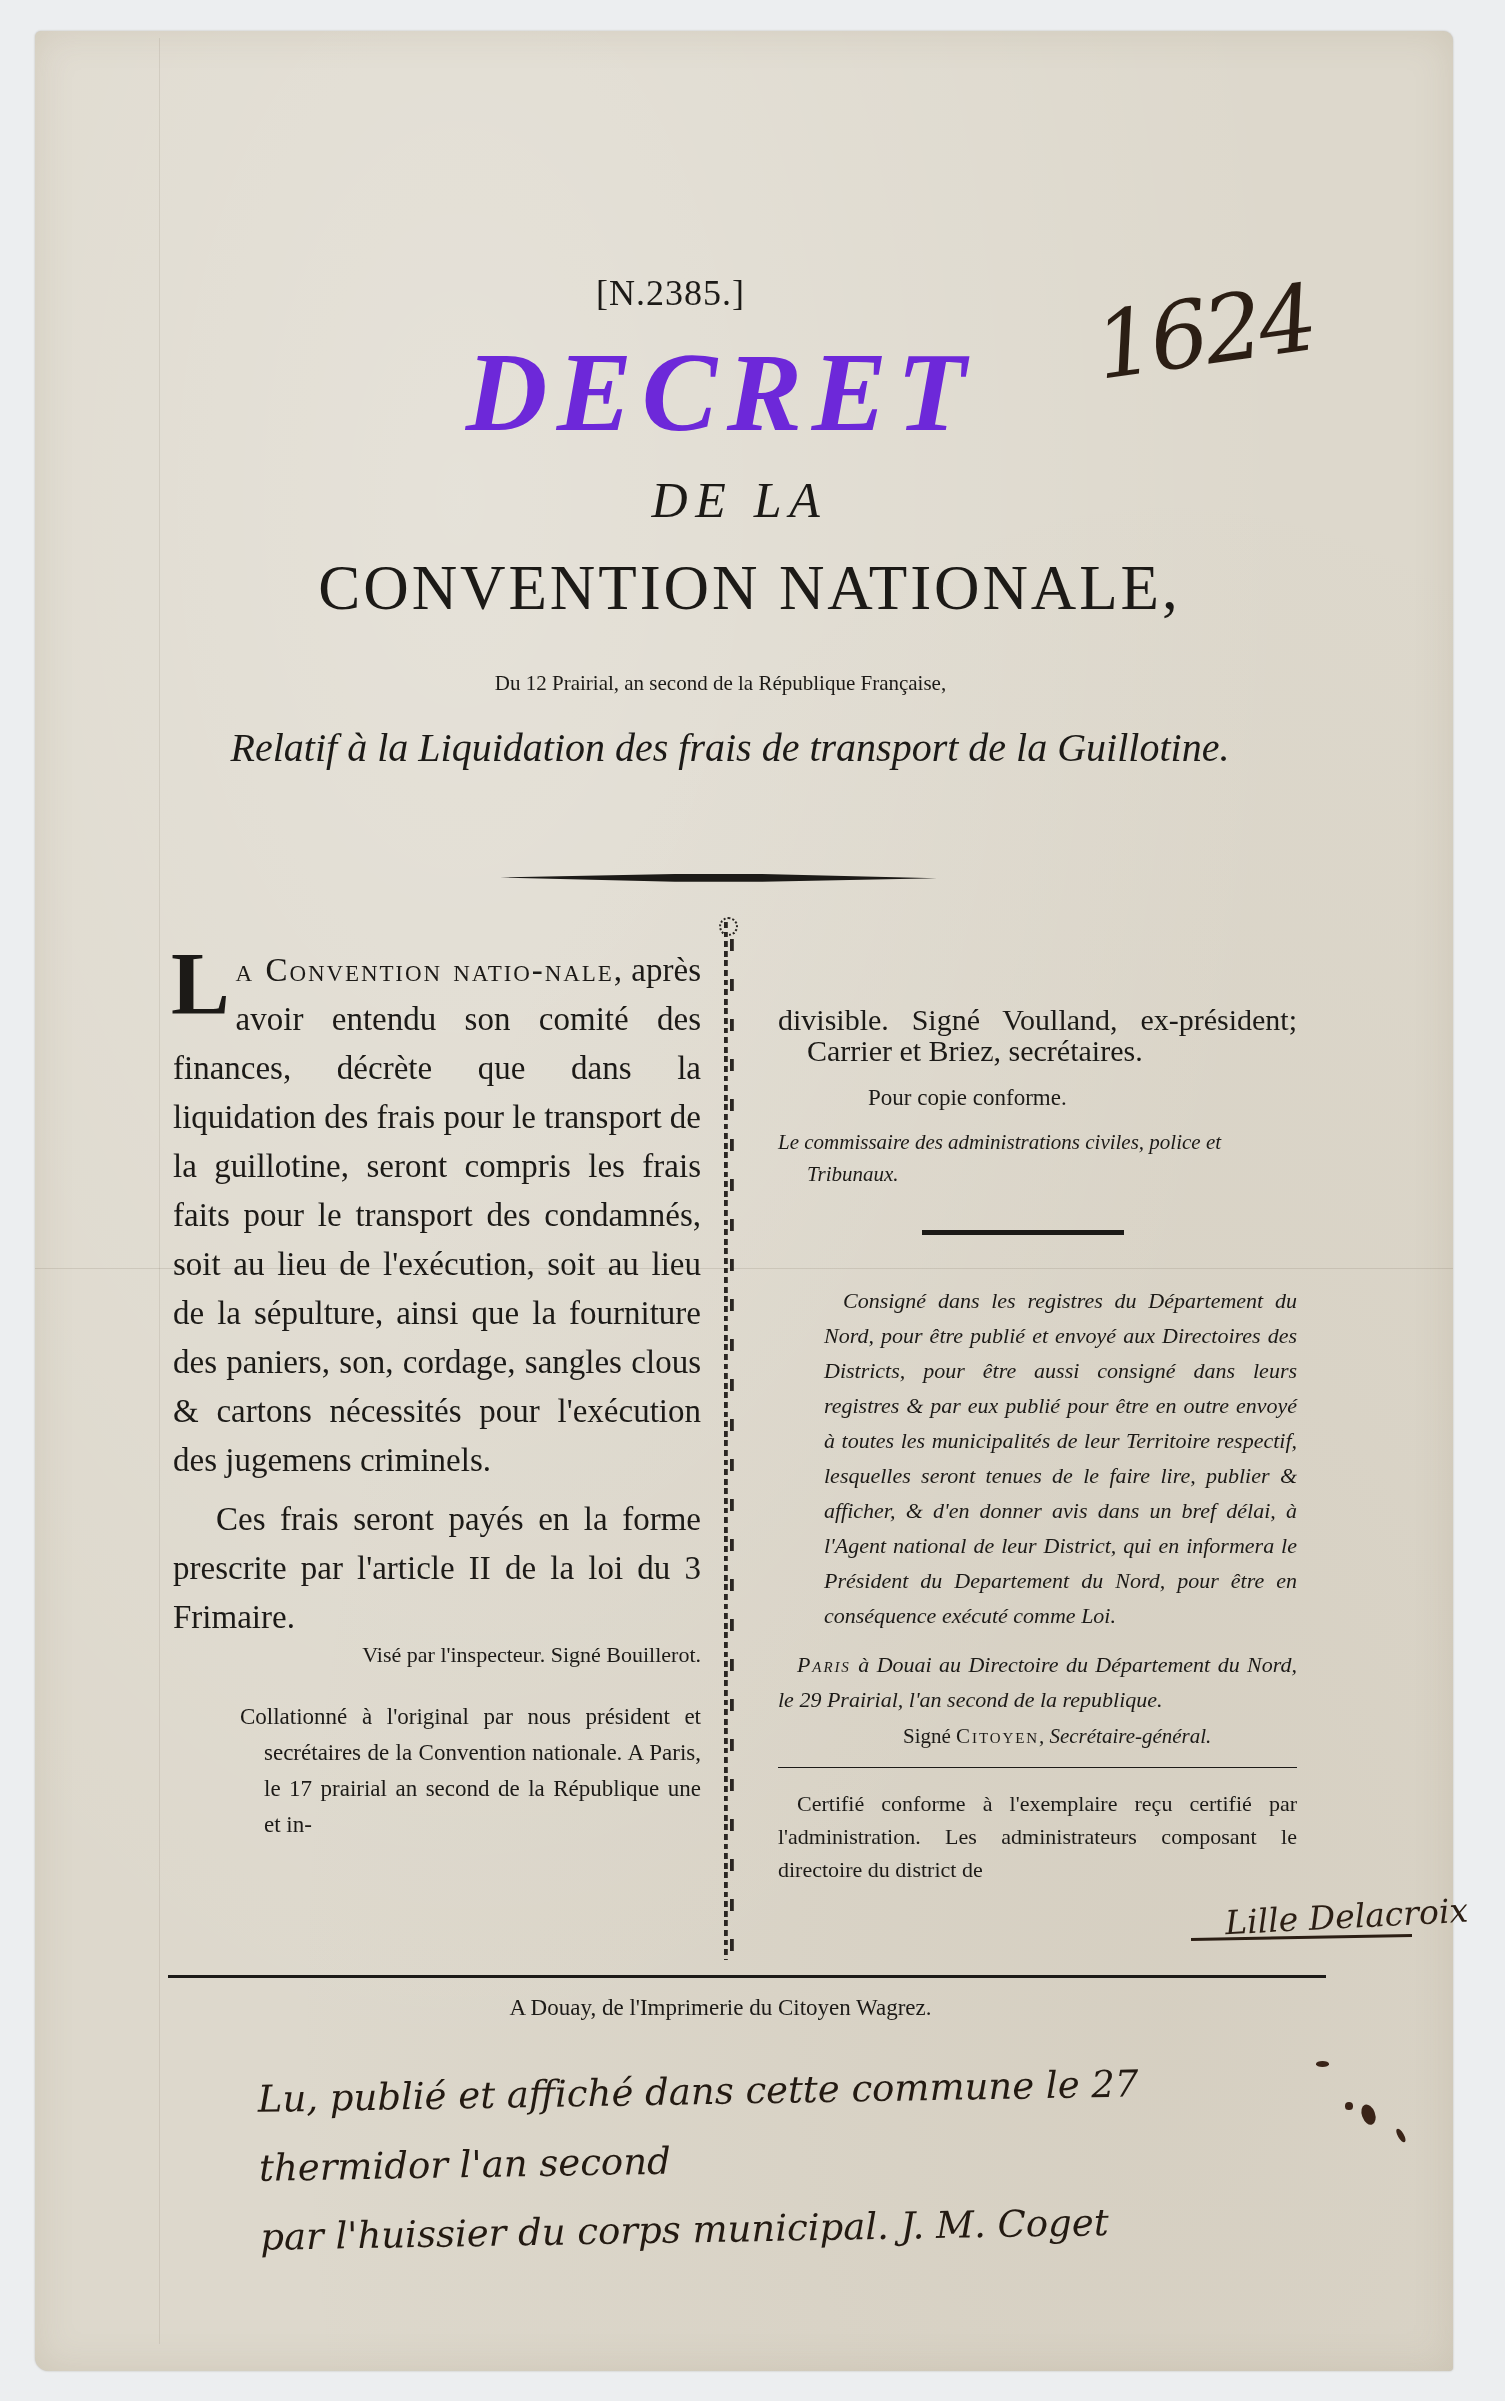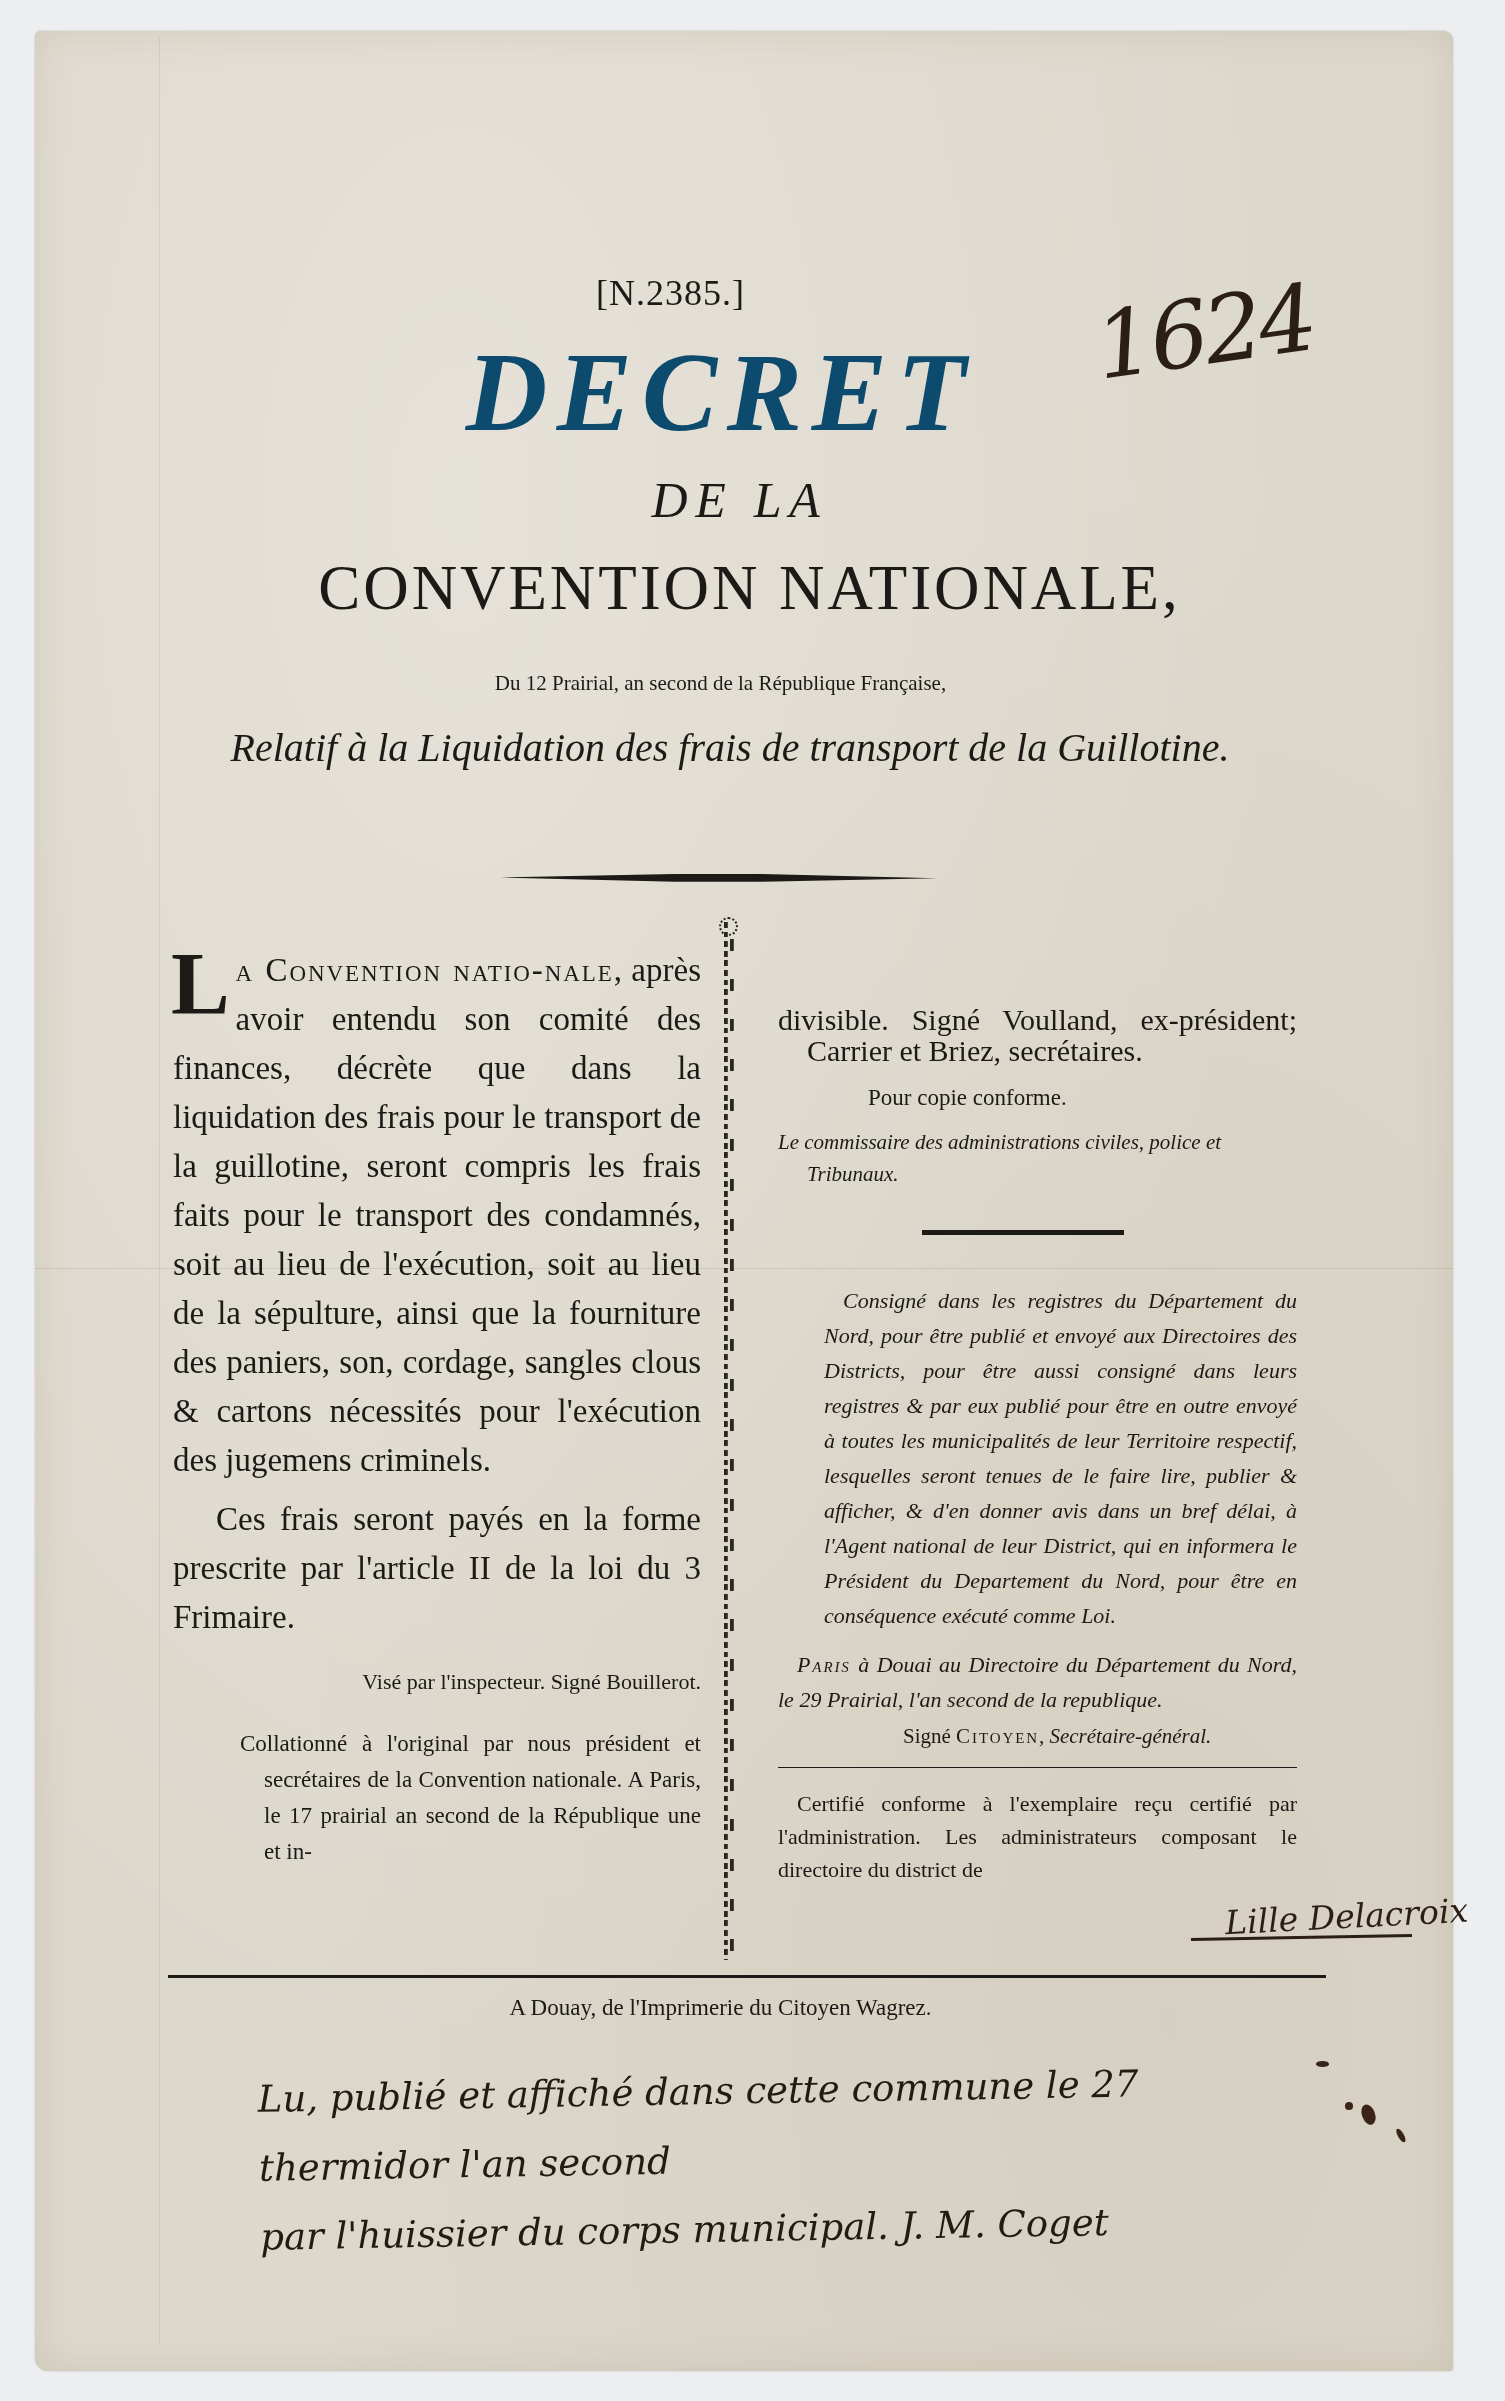--- a/index.html
+++ b/index.html
@@ -24,38 +24,38 @@
   .center { text-align: center; }
 
   .num-label { left: 596px; top: 272px; font-size: 36px; letter-spacing: 1px; }
   .hand-number {
     left: 1095px; top: 279px; font-size: 92px; font-style: italic;
     font-family: "DejaVu Serif", serif; color: #2b1e14; transform: rotate(-8deg);
     letter-spacing: -3.8px;
   }
   .title-decret {
     left: 365px; top: 327px; width: 711px; font-size: 113px; font-weight: bold;
-    font-style: italic; letter-spacing: 9.6px; color: #0c4a6e;
+    font-style: italic; letter-spacing: 9.6px; color: #6d28d9;
   }
   .title-dela { left: 576px; top: 471px; width: 327px; font-size: 50px; font-style: italic; letter-spacing: 7.7px; }
   .title-conv { left: 173px; top: 552px; width: 1153px; font-size: 63px; letter-spacing: 2.9px; }
   .date-line { left: 288px; top: 671px; width: 865px; font-size: 21px; }
   .subject { left: 163px; top: 725px; width: 1134px; font-size: 40px; font-style: italic; line-height: 46px; }
   .ornament-rule {
     left: 500px; top: 874px; width: 437px; height: 7.7px;
     background: linear-gradient(90deg, #1c1a17 0%, #1c1a17 100%);
     clip-path: polygon(0 45%, 40% 0, 60% 0, 100% 55%, 60% 100%, 40% 100%);
   }
 
   .col-left { left: 173px; top: 946px; width: 528px; }
   .body-text { font-size: 33px; line-height: 49px; text-align: justify; }
   .dropcap { float: left; font-size: 88px; line-height: 67px; font-weight: bold; margin: 3.8px 5.8px 0 -1.9px; }
   .smallcaps { font-variant: small-caps; letter-spacing: 1.9px; }
   .para2 { text-indent: 43px; margin-top: 9.6px; }
-  .vise { font-size: 22px; text-align: right; margin-top: 27px; }
+  .vise { font-size: 22px; text-align: right; }
   .collation { font-size: 23px; line-height: 36px; text-align: justify; margin-top: 31px; padding-left: 91px; text-indent: -24px; }
 
   .divider-vert {
     left: 722px; top: 922px; width: 13.4px; height: 1038px;
     background:
       repeating-linear-gradient(180deg, #2a2622 0 5.8px, transparent 5.8px 9.6px) 1.9px 0/3.8px 100% no-repeat,
       repeating-linear-gradient(180deg, transparent 0 17.3px, #2a2622 17.3px 29px, transparent 29px 40px) 7.7px 0/3.8px 100% no-repeat;
   }
   .divider-rosette { left: 719px; top: 917px; width: 19px; height: 19px; border-radius: 50%; border: 2.9px dotted #2a2622; box-sizing: border-box; }
 

